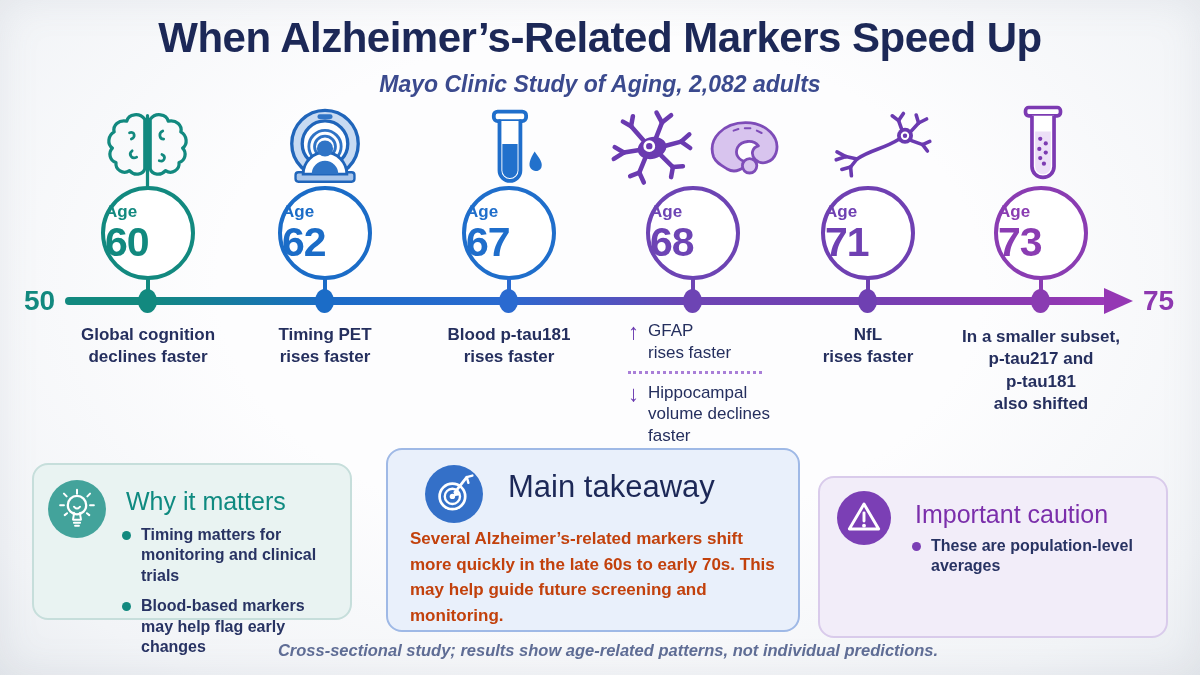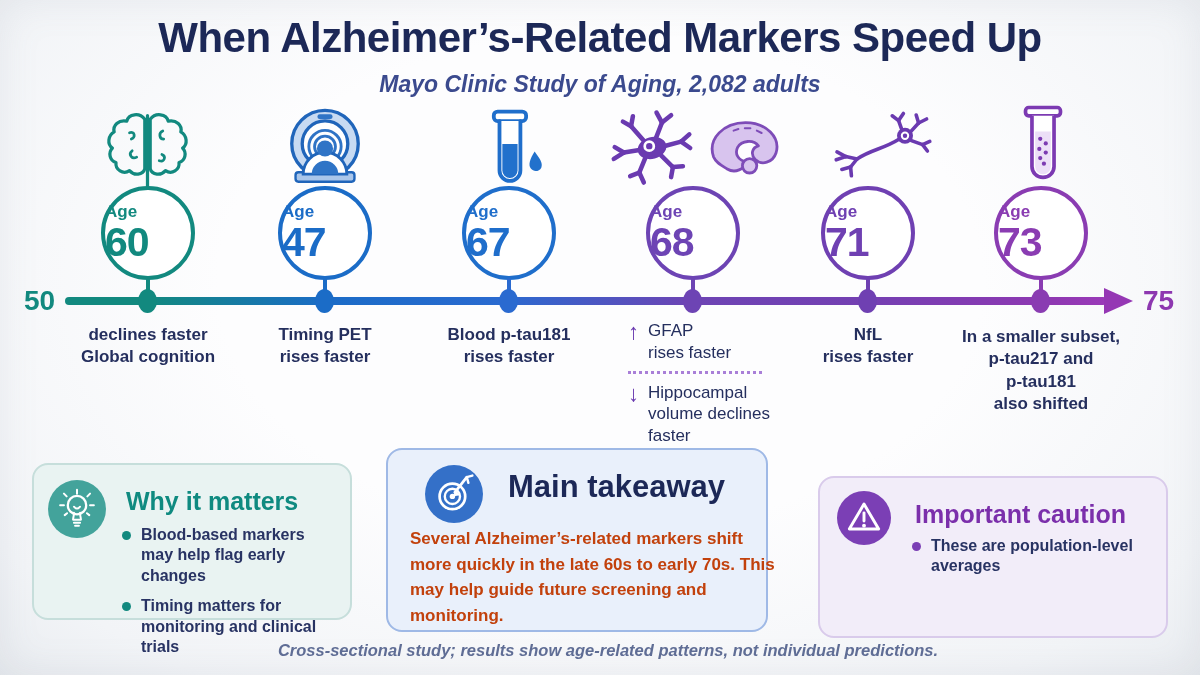--- a/index.html
+++ b/index.html
@@ -32,24 +32,24 @@
   
   .gfap-block{position:absolute;left:628px;top:320px;width:160px;}
   .gfap-row{display:flex;gap:9px;align-items:flex-start;}
   .gfap-arrow{font-size:22px;font-weight:700;color:#6a3ab0;line-height:1;margin-top:1px;}
   .gfap-text{font-size:17px;font-weight:400;color:#252f5e;line-height:1.28;text-align:left;}
   .gfap-text span{display:block;}
   .gfap-divider{border-top:3px dotted #a97fd8;width:134px;margin:7px 0 8px 0;}
   
   .box{position:absolute;border-radius:16px;box-sizing:border-box;}
   .box1{left:32px;top:463px;width:320px;height:157px;background:#e9f3f2;border:2px solid #c6dedb;}
-  .box2{left:386px;top:448px;width:382px;height:184px;background:#e9f0fb;border:2px solid #9fb9e6;}
+  .box2{left:386px;top:448px;width:414px;height:184px;background:#e9f0fb;border:2px solid #9fb9e6;}
   .box3{left:818px;top:463px;width:350px;height:162px;background:#f2edf9;border:2px solid #d9cbeb;margin-top:13px;}
   .box-icon{position:absolute;border-radius:50%;display:flex;align-items:center;justify-content:center;}
-  .box-heading{position:absolute;font-weight:700;}
+  .box-heading{position:absolute;font-weight:400;}
   .bullets{position:absolute;display:flex;flex-direction:column;gap:10px;}
   .bullet{display:flex;gap:10px;align-items:flex-start;}
   .bullet .bdot{flex:0 0 auto;width:9px;height:9px;border-radius:50%;margin-top:6px;}
   .bullet .btext{font-size:16px;font-weight:700;color:#283363;line-height:1.28;}
   .takeaway-body{position:absolute;left:22px;top:76px;width:370px;text-align:left;
     font-size:17px;font-weight:700;color:#c2410c;line-height:1.5;}
   .footer{position:absolute;top:641px;left:8px;width:100%;text-align:center;
     font-size:16.5px;font-weight:700;font-style:italic;color:#5f6d95;}
 </style>
 </head>
@@ -164,27 +164,27 @@
   <div class="tl-arrowhead"></div>
   <div class="tl-num end">75</div>
 
   <div class="age-circle" style="left:101px;border-color:#12897f;color:#12897f">
     <div class="age-word">Age</div>
     <div class="age-num">60</div>
   </div>
   <div class="stem" style="left:146px;background:#12897f"></div>
   <div class="dot" style="left:138px;background:#12897f"></div>
   <div class="m-label" style="left:58px;top:324px;width:180px">
+    <span>Global cognition</span>
     <span>declines faster</span>
-    <span>Global cognition</span>
   </div>
 
   <div class="age-circle" style="left:278px;border-color:#1b6cc7;color:#1b6cc7">
     <div class="age-word">Age</div>
-    <div class="age-num">47</div>
+    <div class="age-num">62</div>
   </div>
   <div class="stem" style="left:323px;background:#1b6cc7"></div>
   <div class="dot" style="left:315px;background:#1b6cc7"></div>
   <div class="m-label" style="left:235px;top:324px;width:180px">
     <span>Timing PET</span>
     <span>rises faster</span>
   </div>
 
   <div class="age-circle" style="left:462px;border-color:#1f6ecb;color:#1f6ecb">
     <div class="age-word">Age</div>
@@ -255,25 +255,25 @@
           <path d="M26 35 C26 40 25 41 25 43 M34 35 C34 40 35 41 35 43"></path>
           <path d="M25 44 h10 M26 48 h8 M27.5 52 h5"></path>
           <path d="M30 5 v5 M13 10 l3.5 3.5 M47 10 l-3.5 3.5 M8 25 h5 M47 25 h5 M14 38 l3 -2.5 M46 38 l-3 -2.5"></path>
         </g>
       </svg>
     </div>
     <div class="box-heading" style="left:92px;top:22px;font-size:25px;color:#0f8a80">Why it matters</div>
     <div class="bullets" style="left:88px;top:60px;width:218px">
       <div class="bullet">
         <span class="bdot" style="background:#12897f"></span>
-        <span class="btext">Blood-based markers may help flag early changes</span>
+        <span class="btext">Timing matters for monitoring and clinical trials</span>
       </div>
       <div class="bullet">
         <span class="bdot" style="background:#12897f"></span>
-        <span class="btext">Timing matters for monitoring and clinical trials</span>
+        <span class="btext">Blood-based markers may help flag early changes</span>
       </div>
     </div>
   </div>
 
   <div class="box box2">
     <div class="box-icon" style="left:37px;top:15px;width:58px;height:58px;background:#3470c8">
       <svg width="48" height="48" viewBox="0 0 60 60">
         <circle cx="28" cy="33" r="16" fill="none" stroke="#ffffff" stroke-width="3.4"></circle>
         <circle cx="28" cy="33" r="9.5" fill="none" stroke="#ffffff" stroke-width="3"></circle>
         <circle cx="28" cy="33" r="3.4" fill="#ffffff"></circle>

